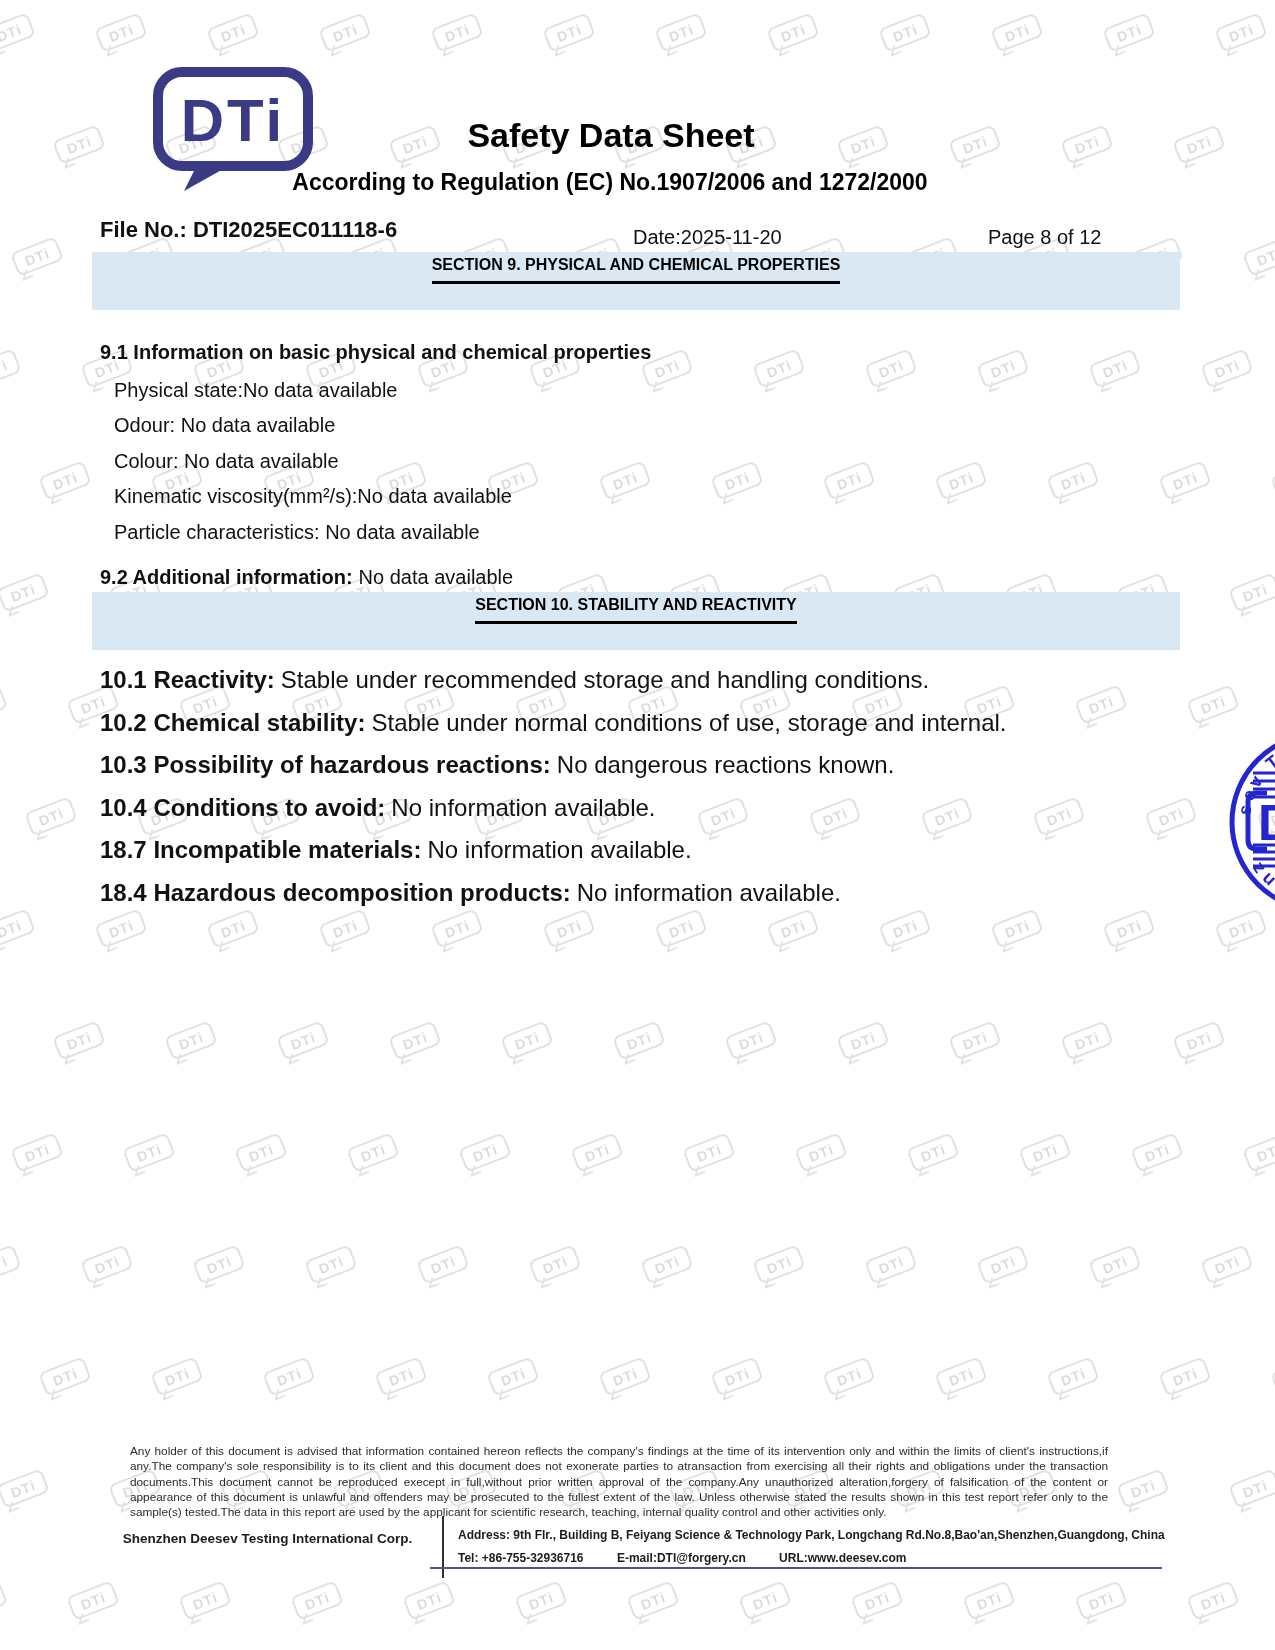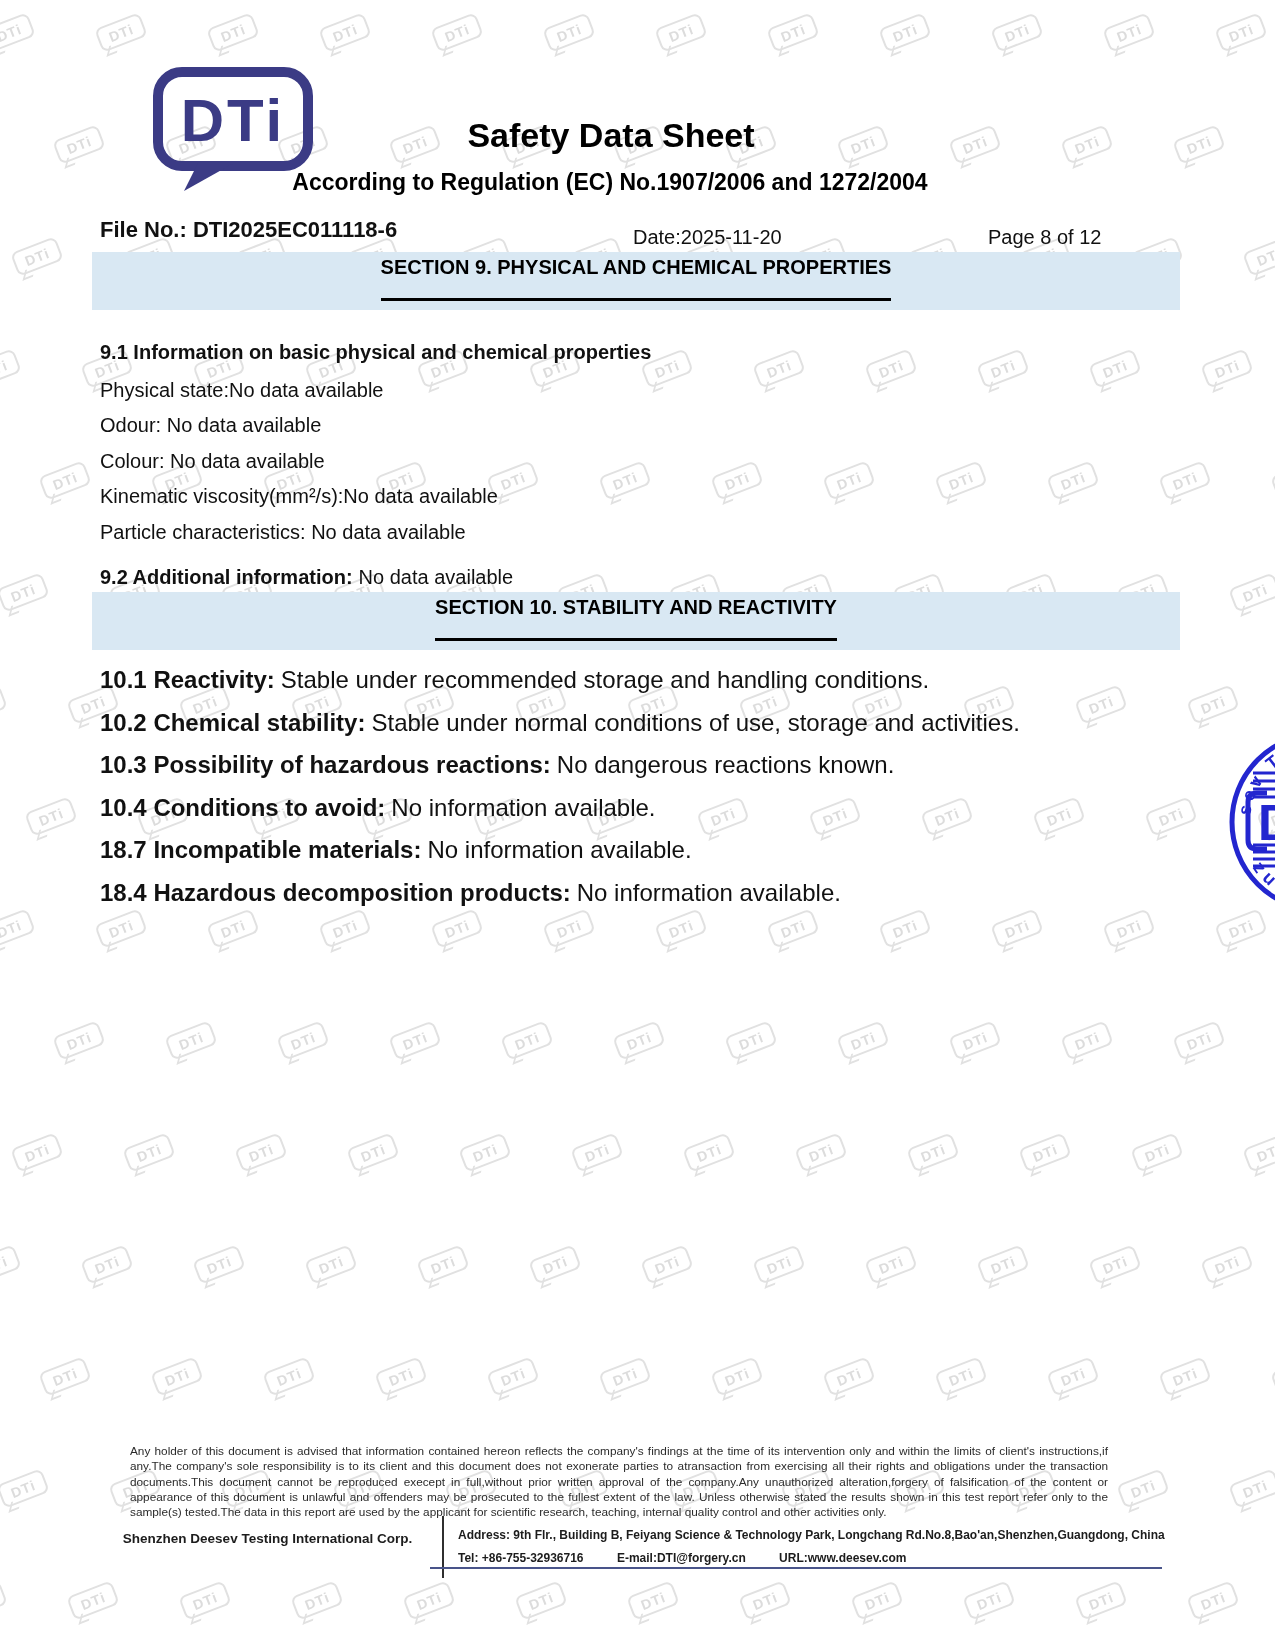--- a/index.html
+++ b/index.html
@@ -37,26 +37,26 @@
   .file-no { position:absolute; left:100px; top:217px; font-size:22px; font-weight:bold; }
   .date    { position:absolute; left:633px; top:226px; font-size:20px; }
   .page-no { position:absolute; left:988px; top:226px; font-size:20px; }
   .banner {
     position:absolute; left:92px; width:1088px; height:58px;
     background:#d9e8f3; text-align:center;
   }
   .banner-1 { top:252px; }
   .banner-2 { top:592px; }
   .banner-title {
-    display:inline-block; margin-top:3px; font-size:20px; font-weight:bold;
-    color:#000; border-bottom:3px solid #000; padding-bottom:19px; line-height:1.2;
+    display:inline-block; margin-top:3px; font-size:16px; font-weight:bold;
+    color:#000; border-bottom:3px solid #000; padding-bottom:7px; line-height:1.2;
   }
   .sec9 { position:absolute; left:100px; top:341px; width:1020px; }
   .sec9-heading { height:38px; font-size:20px; font-weight:bold; }
-  .body-line { height:35.4px; font-size:20px; }
+  .body-line { height:35.4px; font-size:20px;margin-left:14px; }
   .sec9-additional { margin-top:10px; font-size:20px; }
   .sec10 { position:absolute; left:100px; top:666px; width:1040px; }
   .sec10-row { height:42.6px; font-size:24px; }
   .lbl { font-weight:bold; margin-right:6px; }
   
   .stamp { position:absolute; left:1225px; top:727px; z-index:2; }
   
   .disclaimer {
     position:absolute; left:130px; top:1444px; width:978px;
     font-size:11.8px; line-height:15.3px; color:#2b2b2b; text-align:justify;
@@ -269,21 +269,21 @@
 
   <div class="content">
 
     <svg class="logo-svg" width="175" height="135" viewBox="0 0 175 135">
       <rect x="10" y="8" width="150" height="94" rx="24" fill="none" stroke="#3b3b85" stroke-width="10"></rect>
       <path d="M 50,99 L 36,127 L 86,99 Z" fill="#3b3b85"></path>
       <text x="85" y="77" font-size="60" font-weight="bold" fill="#3b3b85" text-anchor="middle" letter-spacing="3">DTi</text>
     </svg>
 
     <div class="doc-title">Safety Data Sheet</div>
-    <div class="doc-subtitle">According to Regulation (EC) No.1907/2006 and 1272/2004</div>
+    <div class="doc-subtitle">According to Regulation (EC) No.1907/2006 and 1272/2000</div>
 
     <div class="file-no">File No.: DTI2025EC011118-6</div>
     <div class="date">Date:2025-11-20</div>
     <div class="page-no">Page 8 of 12</div>
 
     <div class="banner banner-1">
       <span class="banner-title">SECTION 9. PHYSICAL AND CHEMICAL PROPERTIES</span>
     </div>
 
     <div class="sec9">
@@ -299,21 +299,21 @@
         <span class="lbl">9.2 Additional information:</span><span>No data available</span>
       </div>
     </div>
 
     <div class="banner banner-2">
       <span class="banner-title">SECTION 10. STABILITY AND REACTIVITY</span>
     </div>
 
     <div class="sec10" id="s10-rows">
         <div class="sec10-row"><span class="lbl">10.1 Reactivity:</span><span>Stable under recommended storage and handling conditions.</span></div>
-        <div class="sec10-row"><span class="lbl">10.2 Chemical stability:</span><span>Stable under normal conditions of use, storage and activities.</span></div>
+        <div class="sec10-row"><span class="lbl">10.2 Chemical stability:</span><span>Stable under normal conditions of use, storage and internal.</span></div>
         <div class="sec10-row"><span class="lbl">10.3 Possibility of hazardous reactions:</span><span>No dangerous reactions known.</span></div>
         <div class="sec10-row"><span class="lbl">10.4 Conditions to avoid:</span><span>No information available.</span></div>
         <div class="sec10-row"><span class="lbl">18.7 Incompatible materials:</span><span>No information available.</span></div>
         <div class="sec10-row"><span class="lbl">18.4 Hazardous decomposition products:</span><span>No information available.</span></div>
       </div>
 
     <div class="disclaimer">Any holder of this document is advised that information contained hereon reflects the company's findings at the time of its intervention only and within the limits of client's instructions,if any.The company's sole responsibility is to its client and this document does not exonerate parties to atransaction from exercising all their rights and obligations under the transaction documents.This document cannot be reproduced execept in full,without prior written approval of the company.Any unauthorized alteration,forgery of falsification of the content or appearance of this document is unlawful and offenders may be prosecuted to the fullest extent of the law. Unless otherwise stated the results shown in this test report refer only to the sample(s) tested.The data in this report are used by the applicant for scientific research, teaching, internal quality control and other activities only.</div>
 
     <div class="footer-company">Shenzhen Deesev Testing International Corp.</div>
     <div class="footer-vline"></div>

